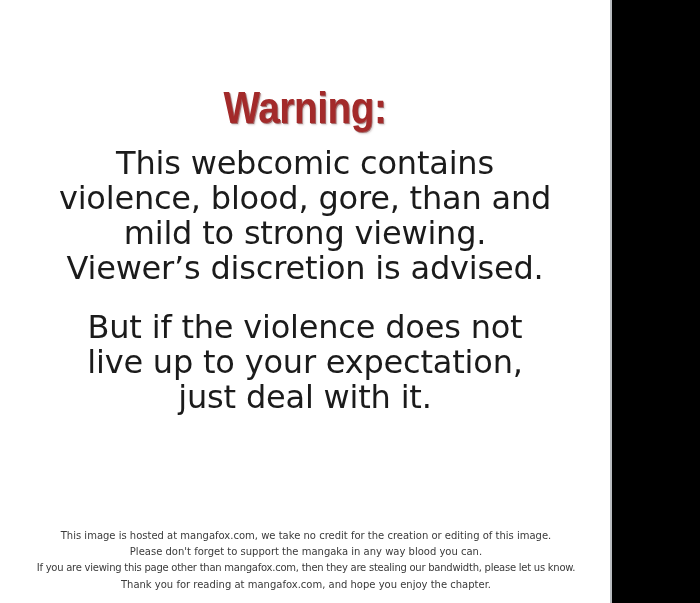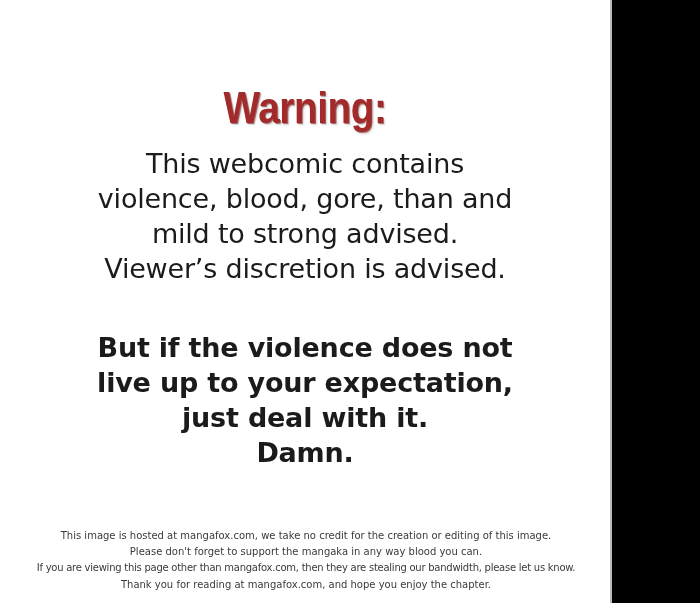--- a/index.html
+++ b/index.html
@@ -64,30 +64,30 @@
     transform: scaleX(0.88);
     transform-origin: center center;
     text-shadow: 1px 1px 0 rgba(120,28,28,0.55), 2px 2px 2px rgba(140,120,120,0.35);
     margin: 0;
     padding: 0;
   }
 
   .body-block {
     font-family: "DejaVu Sans", sans-serif;
     font-weight: 400;
-    font-size: 27px;
+    font-size: 32px;
     line-height: 35px;
     color: #1b1b1b;
     letter-spacing: -0.2px;
     margin: 0;
     text-align: center;
   }
 
   #para-one { margin-top: 14px; }
-  #para-two { margin-top: 44px; font-weight: bold; }
+  #para-two { margin-top: 24px; }
 
   .body-line { display: block; white-space: nowrap; }
 
   
   #footer {
     position: absolute;
     left: 0;
     top: 528px;
     width: 612px;
     text-align: center;
@@ -109,29 +109,28 @@
 
   <div id="page">
 
     <div id="notice">
 
       <div id="warning-title">Warning:</div>
 
       <div id="para-one" class="body-block">
         <span class="body-line">This webcomic contains</span>
         <span class="body-line">violence, blood, gore, than and</span>
-        <span class="body-line">mild to strong advised.</span>
+        <span class="body-line">mild to strong viewing.</span>
         <span class="body-line">Viewer’s discretion is advised.</span>
       </div>
 
       <div id="para-two" class="body-block">
         <span class="body-line">But if the violence does not</span>
         <span class="body-line">live up to your expectation,</span>
         <span class="body-line">just deal with it.</span>
-        <span class="body-line">Damn.</span>
       </div>
 
     </div>
 
     <div id="footer">
       <span class="footer-line" id="footer-line-1">This image is hosted at mangafox.com, we take no credit for the creation or editing of this image.</span>
       <span class="footer-line" id="footer-line-2">Please don't forget to support the mangaka in any way blood you can.</span>
       <span class="footer-line" id="footer-line-3">If you are viewing this page other than mangafox.com, then they are stealing our bandwidth, please let us know.</span>
       <span class="footer-line" id="footer-line-4">Thank you for reading at mangafox.com, and hope you enjoy the chapter.</span>
     </div>

